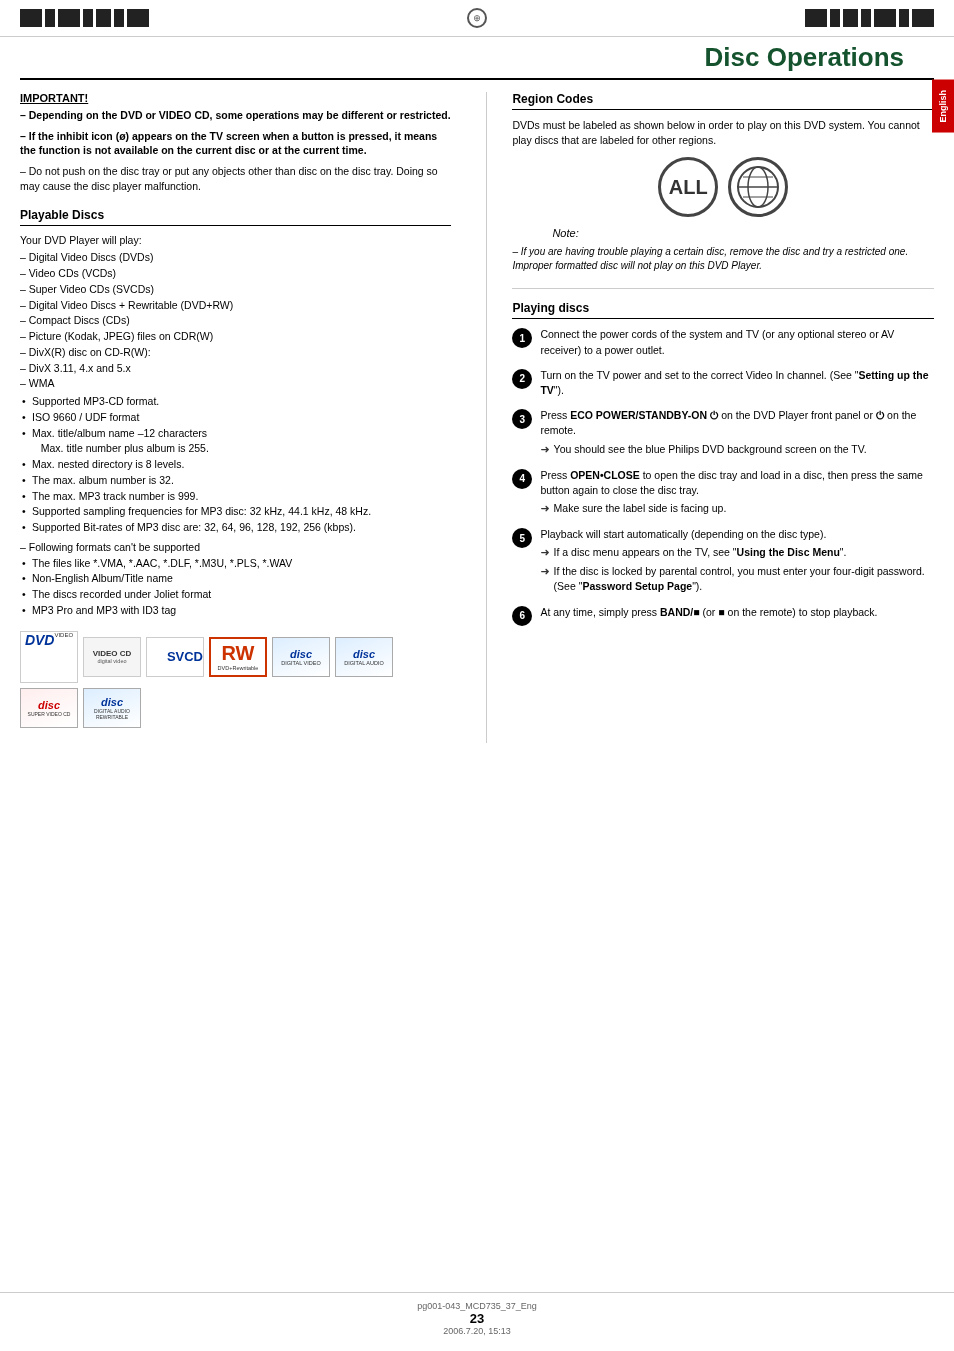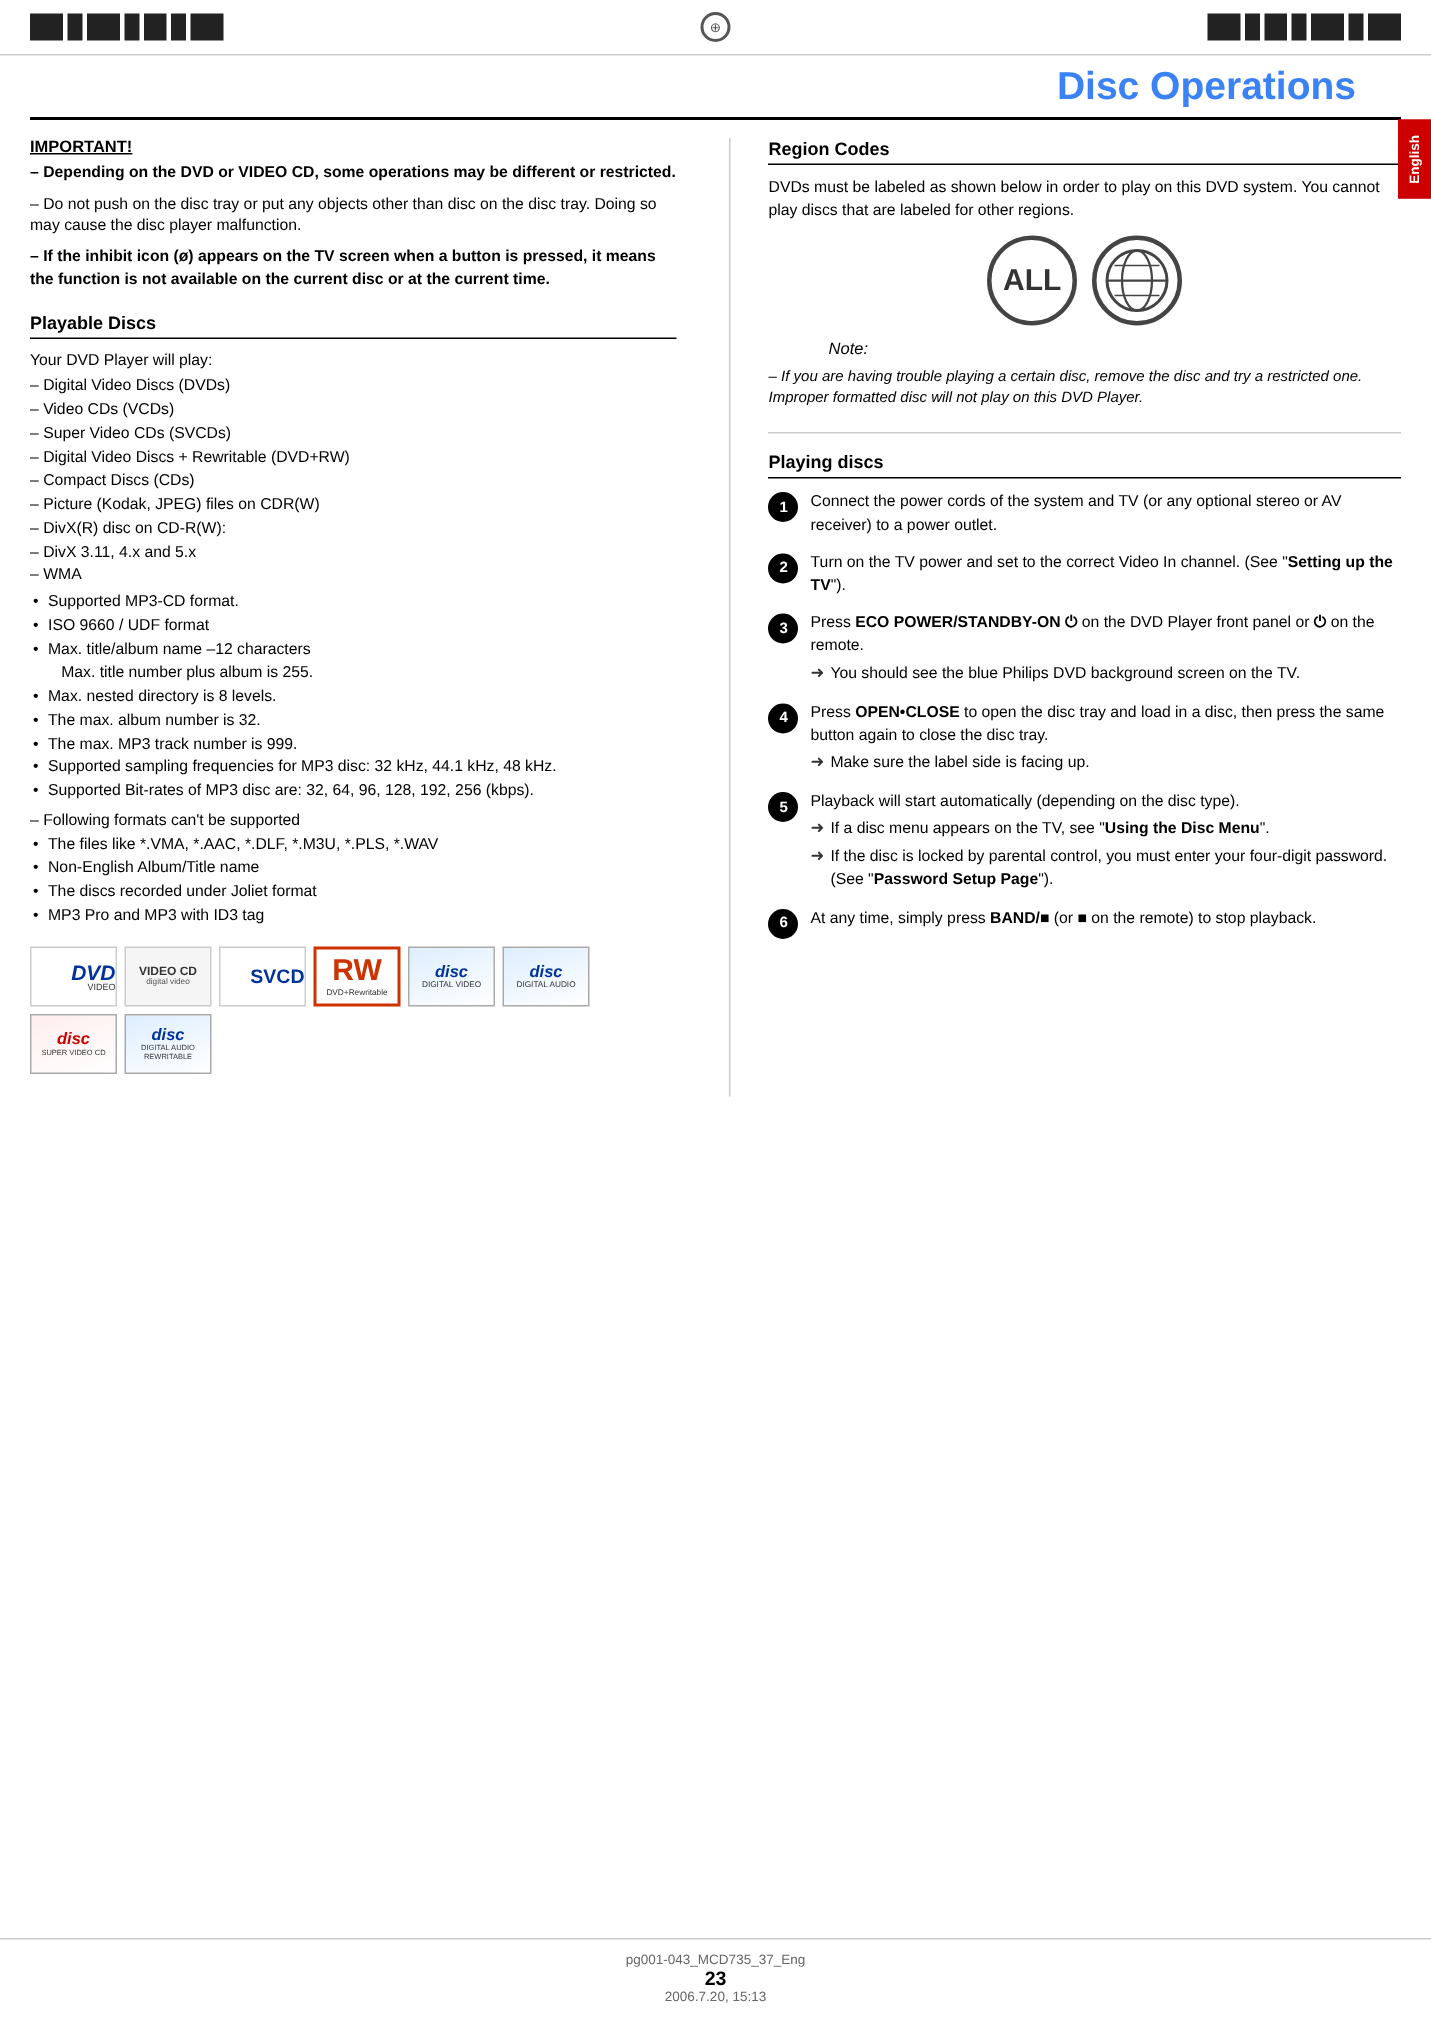--- a/index.html
+++ b/index.html
@@ -57,21 +57,21 @@
       transform: rotate(180deg);
       padding: 10px 4px;
       display: flex;
       align-items: center;
       justify-content: center;
       z-index: 10;
     }
     .page-title {
       font-size: 26px;
       font-weight: bold;
-      color: #3b82f6;
+      color: #14532d;
     }
 
     
     .left-col {
       width: 460px;
       padding-right: 20px;
     }
     
     .right-col {
       width: 440px;
@@ -257,24 +257,24 @@
   <div class="columns">
 
     <div class="left-col">
 
       <div class="important-box">
         <div class="important-label">IMPORTANT!</div>
         <div class="important-item">
           <strong>– Depending on the DVD or VIDEO CD, some operations may be different or restricted.</strong>
         </div>
         <div class="important-item">
+          <strong>– If the inhibit icon (ø) appears on the TV screen when a button is pressed, it means the function is not available on the current disc or at the current time.</strong>
+        </div>
+        <div class="important-item">
           – Do not push on the disc tray or put any objects other than disc on the disc tray. Doing so may cause the disc player malfunction.
-        </div>
-        <div class="important-item">
-          <strong>– If the inhibit icon (ø) appears on the TV screen when a button is pressed, it means the function is not available on the current disc or at the current time.</strong>
         </div>
       </div>
 
       <div class="playable-section">
         <div class="section-header">Playable Discs</div>
         <div style="font-size:10.5px; margin-bottom:4px;">Your DVD Player will play:</div>
         <ul class="disc-list">
           <li class="dash">Digital Video Discs (DVDs)</li>
           <li class="dash">Video CDs (VCDs)</li>
           <li class="dash">Super Video CDs (SVCDs)</li>
@@ -294,21 +294,21 @@
           <li class="bullet">Supported Bit-rates of MP3 disc are: 32, 64, 96, 128, 192, 256 (kbps).</li>
           <li class="dash" style="margin-top:4px;">Following formats can't be supported</li>
           <li class="bullet">The files like *.VMA, *.AAC, *.DLF, *.M3U, *.PLS, *.WAV</li>
           <li class="bullet">Non-English Album/Title name</li>
           <li class="bullet">The discs recorded under Joliet format</li>
           <li class="bullet">MP3 Pro and MP3 with ID3 tag</li>
         </ul>
 
         <div class="disc-logos">
 
-          <div style="display:flex;flex-direction:column;align-items:flex-end;width:58px;height:40px;border:1px solid #ccc;justify-content:center;position:relative;">
+          <div style="display:flex;flex-direction:row;align-items:flex-start;width:58px;height:52px;border:1px solid #ccc;justify-content:center;position:relative;">
             <span style="font-size:14px;font-weight:bold;color:#003399;font-style:italic;">DVD</span>
             <span style="font-size:6px;color:#333;">VIDEO</span>
           </div>
 
           <div style="display:flex;flex-direction:column;align-items:center;width:58px;height:40px;border:1px solid #ccc;justify-content:center;background:#f5f5f5;">
             <span style="font-size:8px;font-weight:bold;color:#333;">VIDEO CD</span>
             <span style="font-size:5.5px;color:#555;">digital video</span>
           </div>
 
           <div style="display:flex;flex-direction:column;align-items:flex-end;width:58px;height:40px;border:1px solid #ccc;justify-content:center;">

